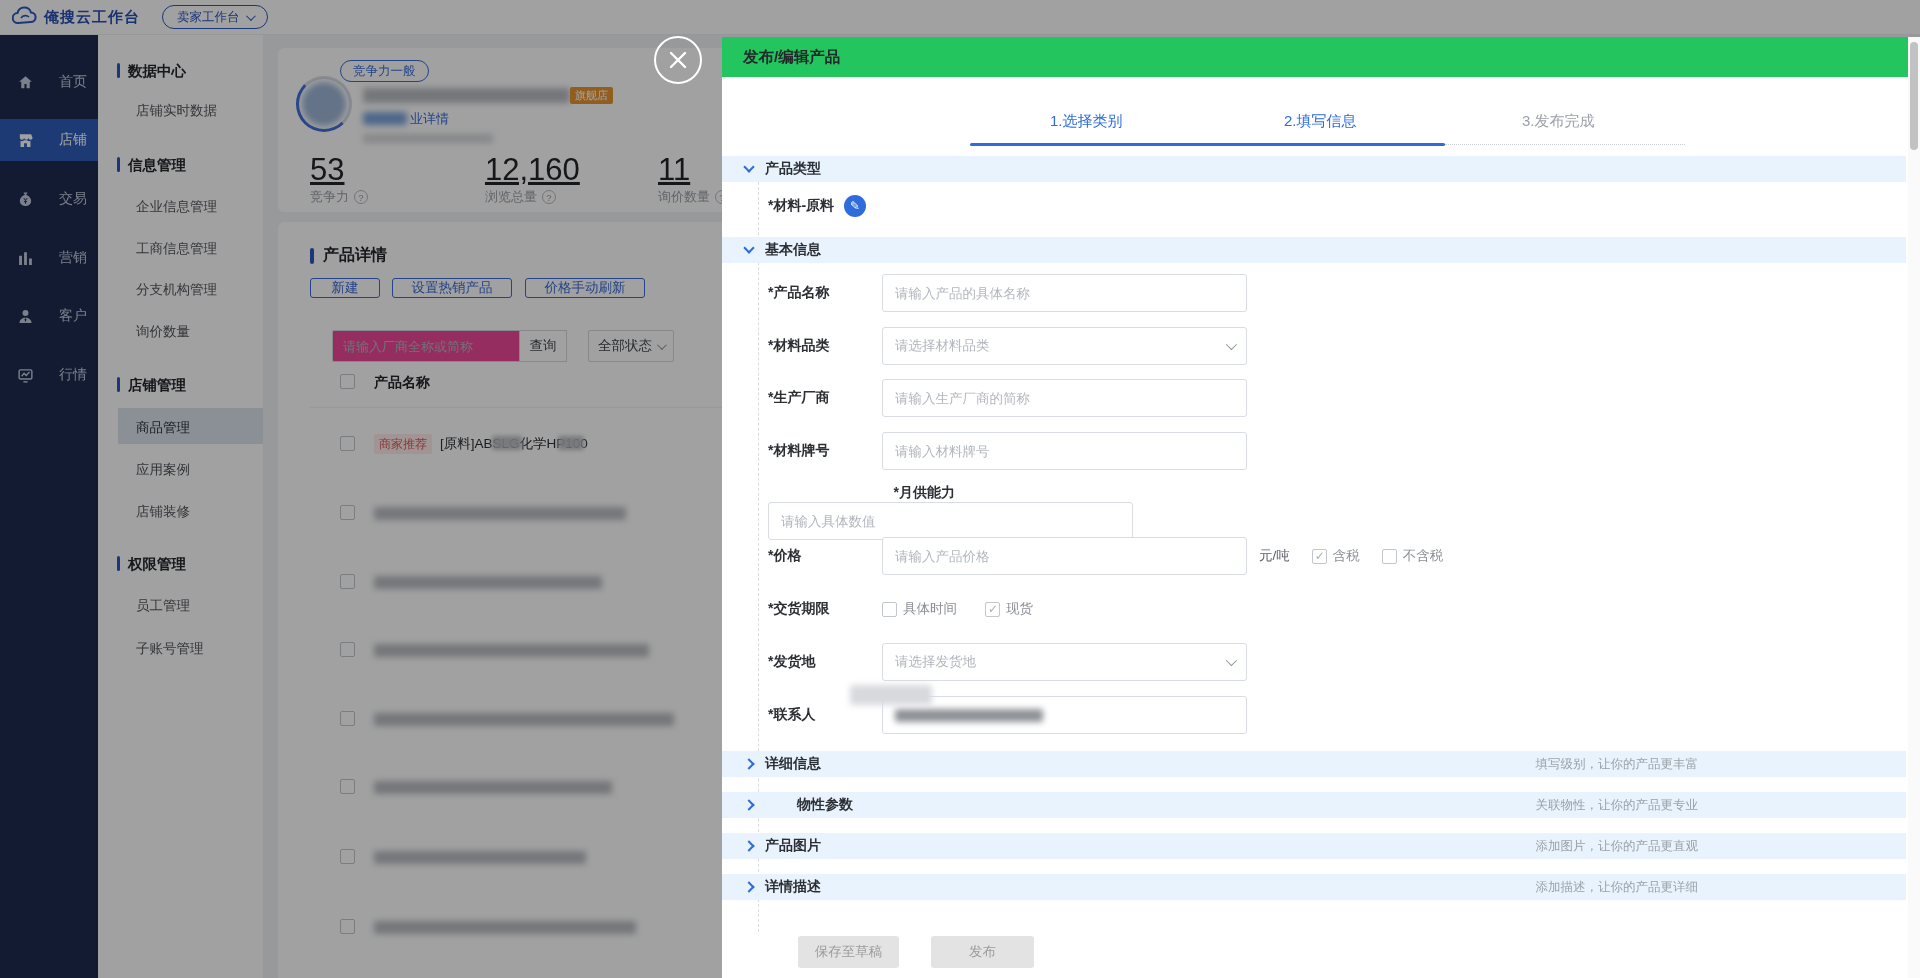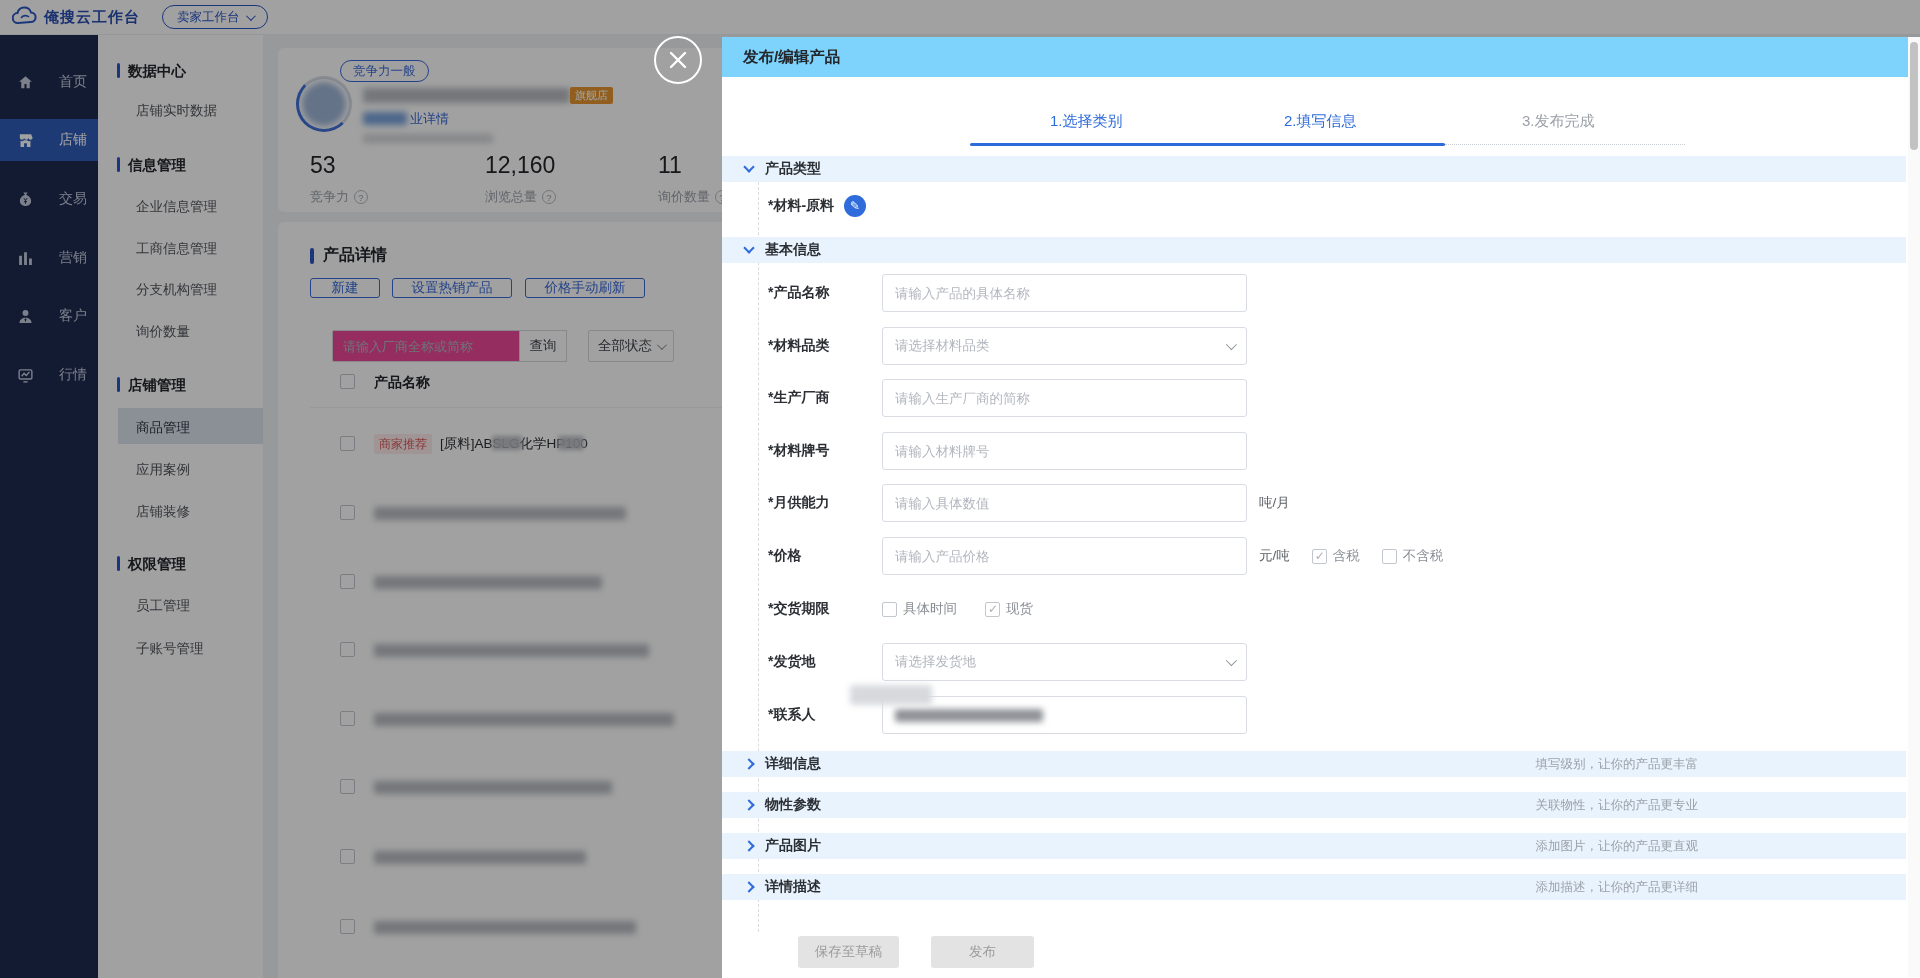--- a/index.html
+++ b/index.html
@@ -38,21 +38,21 @@
   
   .content { position:absolute; top:35px; left:263px; right:0; bottom:0; background:#f0f2f5; }
   .card { position:absolute; background:#ffffff; border-radius:6px; }
   .blur-blob { background:#b9bcc2; border-radius:2px; filter:blur(3px); }
 
   .comp-pill { position:absolute; height:22px; padding:0 12px; border:1px solid #3a6bd8; border-radius:12px; color:#3a6bd8; font-size:12.5px; display:flex; align-items:center; background:#fdfeff; }
   .avatar-ring { position:absolute; width:56px; height:56px; border-radius:50%; border:3px solid #d9dde4; border-left-color:#3a6bd8; border-bottom-color:#3a6bd8; display:flex; align-items:center; justify-content:center; }
   .avatar-ring .inner { width:44px; height:44px; border-radius:50%; background:#9fb6d8; filter:blur(3px); }
   .store-badge { position:absolute; height:17px; padding:0 5px; background:#e6962e; color:#fff; font-size:11px; display:flex; align-items:center; border-radius:2px; }
   .detail-link { position:absolute; color:#3a6bd8; font-size:13px; }
-  .stat-val { position:absolute; font-size:23px; color:#22252a; }
+  .stat-val { position:absolute; font-size:31px; color:#22252a;text-decoration:underline; }
   .stat-lbl { position:absolute; font-size:13px; color:#9ba0a8; display:flex; align-items:center; gap:5px; }
   .q-ico { width:14px; height:14px; border:1px solid #b6bac1; border-radius:50%; font-size:9.5px; color:#9ba0a8; display:flex; align-items:center; justify-content:center; }
   .q-ico::before { content:"?"; }
 
   .sec-title { position:absolute; font-size:16px; font-weight:bold; color:#23262b; display:flex; align-items:center; gap:9px; }
   .sec-title::before { content:""; width:4px; height:16px; background:#2b57c5; border-radius:2px; }
   .btn-blue-o { position:absolute; height:20px; border:1px solid #3a6bd8; border-radius:3px; background:#fff; color:#3a6bd8; font-size:13.5px; display:flex; align-items:center; justify-content:center; cursor:pointer; }
   .search-input { position:absolute; height:32px; border:1px solid #d4d7dd; border-radius:2px 0 0 2px; font-size:13px; color:#333; padding:0 10px; background:#ec4899; outline:none; font-family:inherit; }
   .search-input::placeholder { color:#b2b6bd; }
   .btn-plain { position:absolute; height:32px; border:1px solid #d4d7dd; border-left:none; background:#fff; color:#42464d; font-size:13.5px; display:flex; align-items:center; justify-content:center; cursor:pointer; }
@@ -63,21 +63,21 @@
   .th-label { font-size:14px; font-weight:bold; color:#23262b; }
   .row-line { position:absolute; left:32px; right:40px; border-bottom:1px solid #f2f3f5; }
   .rec-badge { height:20px; padding:0 5px; background:#fdeaea; color:#da5a5c; font-size:12px; display:flex; align-items:center; border-radius:2px; }
   .prod-name { font-size:13.5px; color:#2c2f34; position:relative; }
   .name-blur { position:absolute; top:1px; height:14px; background:rgba(185,188,194,.92); filter:blur(2px); border-radius:2px; }
 
   
   .overlay { position:absolute; inset:0; background:rgba(0,0,0,.37); z-index:30; }
   .close-btn { position:absolute; left:654px; top:36px; width:48px; height:48px; border-radius:50%; border:2.5px solid #ffffff; z-index:50; cursor:pointer; background:transparent; display:flex; align-items:center; justify-content:center; }
   .drawer { position:absolute; left:722px; top:37px; right:0; bottom:0; background:#ffffff; z-index:40; }
-  .dw-header { position:absolute; top:0; left:0; right:0; height:40px; background:#7dd3fc; display:flex; align-items:center; }
+  .dw-header { position:absolute; top:0; left:0; right:0; height:40px; background:#22c55e; display:flex; align-items:center; }
   .dw-title { margin-left:21px; font-size:15.5px; font-weight:bold; color:#23262b; }
   .step { position:absolute; font-size:15px; cursor:pointer; white-space:nowrap; }
   .step.blue { color:#2f6bdb; }
   .step.gray { color:#9ba0a8; }
   .step-line-solid { position:absolute; height:3px; background:#2f6bdb; border-radius:2px; }
   .step-line-dot { position:absolute; height:0; border-top:1px dotted #c9cdd4; }
   .band { position:absolute; left:0; right:14px; height:26px; background:#e8f3fd; display:flex; align-items:center; }
   .band .chevron { width:8px; height:8px; border-right:2px solid #2f6bdb; border-bottom:2px solid #2f6bdb; margin-left:23px; flex:none; }
   .band .chevron.down { transform:rotate(45deg); margin-top:-4px; }
   .band .chevron.right { transform:rotate(-45deg); }
@@ -307,21 +307,21 @@
       </div>
     </div>
     <div class="f-row" style="top:342px;">
       <span class="f-label">*生产厂商</span>
       <input class="f-input" placeholder="请输入生产厂商的简称" style="">
     </div>
     <div class="f-row" style="top:395px;">
       <span class="f-label">*材料牌号</span>
       <input class="f-input" placeholder="请输入材料牌号" style="">
     </div>
-    <div class="f-row" style="top:447px;">
+    <div class="f-row" style="top:447px;flex-direction:column;">
       <span class="f-label">*月供能力</span>
       <input class="f-input" placeholder="请输入具体数值" style="">
       <span class="f-unit">吨/月</span>
     </div>
     <div class="f-row" style="top:500px;">
       <span class="f-label">*价格</span>
       <input class="f-input" placeholder="请输入产品价格" style="">
       <span class="f-unit">元/吨</span>
       <span class="f-cbgroup">
         <span class="cb checked"></span>
@@ -356,21 +356,21 @@
         <span class="blur-blob" style="width:148px; height:13px; background:#8e9196;"></span>
       </div>
     </div>
     <div class="blur-blob" style="position:absolute; left:128px; top:648px; width:82px; height:20px; background:#d7d9dd;"></div>
 
     <div class="band" style="top:714px;">
       <span class="chevron right"></span>
       <span class="band-title">详细信息</span>
       <span class="band-hint">填写级别，让你的产品更丰富</span>
     </div>
-    <div class="band" style="top:755px;">
+    <div class="band" style="top:755px;gap:32px;">
       <span class="chevron right"></span>
       <span class="band-title">物性参数</span>
       <span class="band-hint">关联物性，让你的产品更专业</span>
     </div>
     <div class="band" style="top:796px;">
       <span class="chevron right"></span>
       <span class="band-title">产品图片</span>
       <span class="band-hint">添加图片，让你的产品更直观</span>
     </div>
     <div class="band" style="top:837px;">

